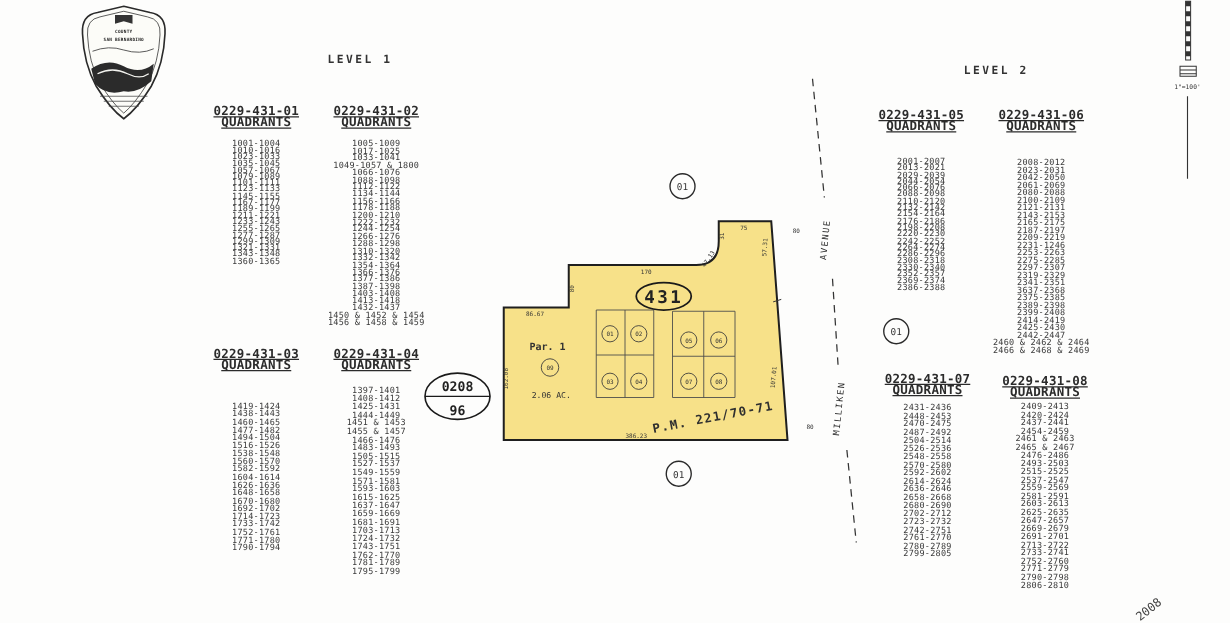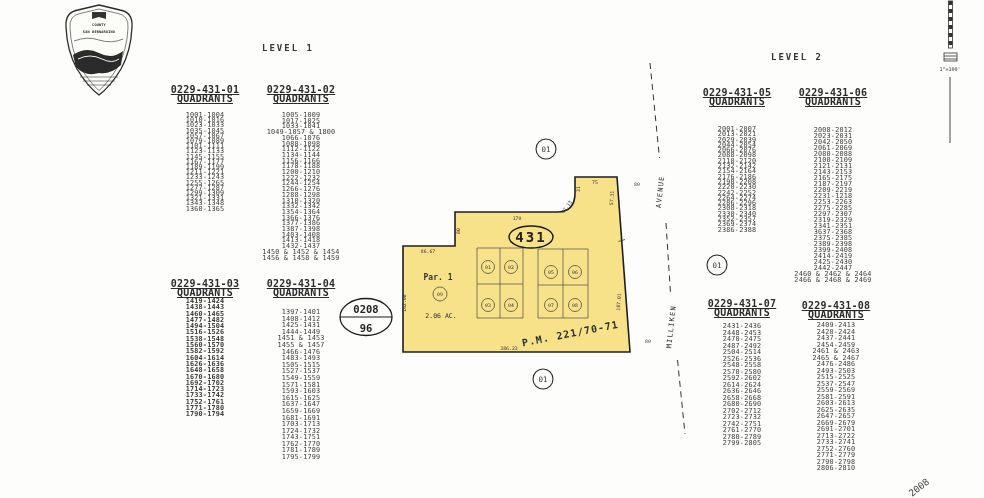--- a/index.html
+++ b/index.html
@@ -195,21 +195,21 @@
       <div>1413-1418</div>
       <div>1432-1437</div>
       <div>1450 &amp; 1452 &amp; 1454</div>
       <div>1456 &amp; 1458 &amp; 1459</div>
     </div>
 </div>
 
 <div class="qgroup" style="left:150px;top:279px;">
   <div class="qhead">0229-431-03</div>
   <div class="qhead">QUADRANTS</div>
-  <div class="qlist" style="margin-top:1px;line-height:6.3px;font-weight:bold;">
+  <div class="qlist" style="margin-top:25px;line-height:6.3px;">
       <div>1419-1424</div>
       <div>1438-1443</div>
       <div>1460-1465</div>
       <div>1477-1482</div>
       <div>1494-1504</div>
       <div>1516-1526</div>
       <div>1538-1548</div>
       <div>1560-1570</div>
       <div>1582-1592</div>
       <div>1604-1614</div>
@@ -290,21 +290,21 @@
       <div>2023-2031</div>
       <div>2042-2050</div>
       <div>2061-2069</div>
       <div>2080-2088</div>
       <div>2100-2109</div>
       <div>2121-2131</div>
       <div>2143-2153</div>
       <div>2165-2175</div>
       <div>2187-2197</div>
       <div>2209-2219</div>
-      <div>2231-1218</div>
+      <div>2231-1246</div>
       <div>2253-2263</div>
       <div>2275-2285</div>
       <div>2297-2307</div>
       <div>2319-2329</div>
       <div>2341-2351</div>
       <div>3637-2368</div>
       <div>2375-2385</div>
       <div>2389-2398</div>
       <div>2399-2408</div>
       <div>2414-2419</div>

